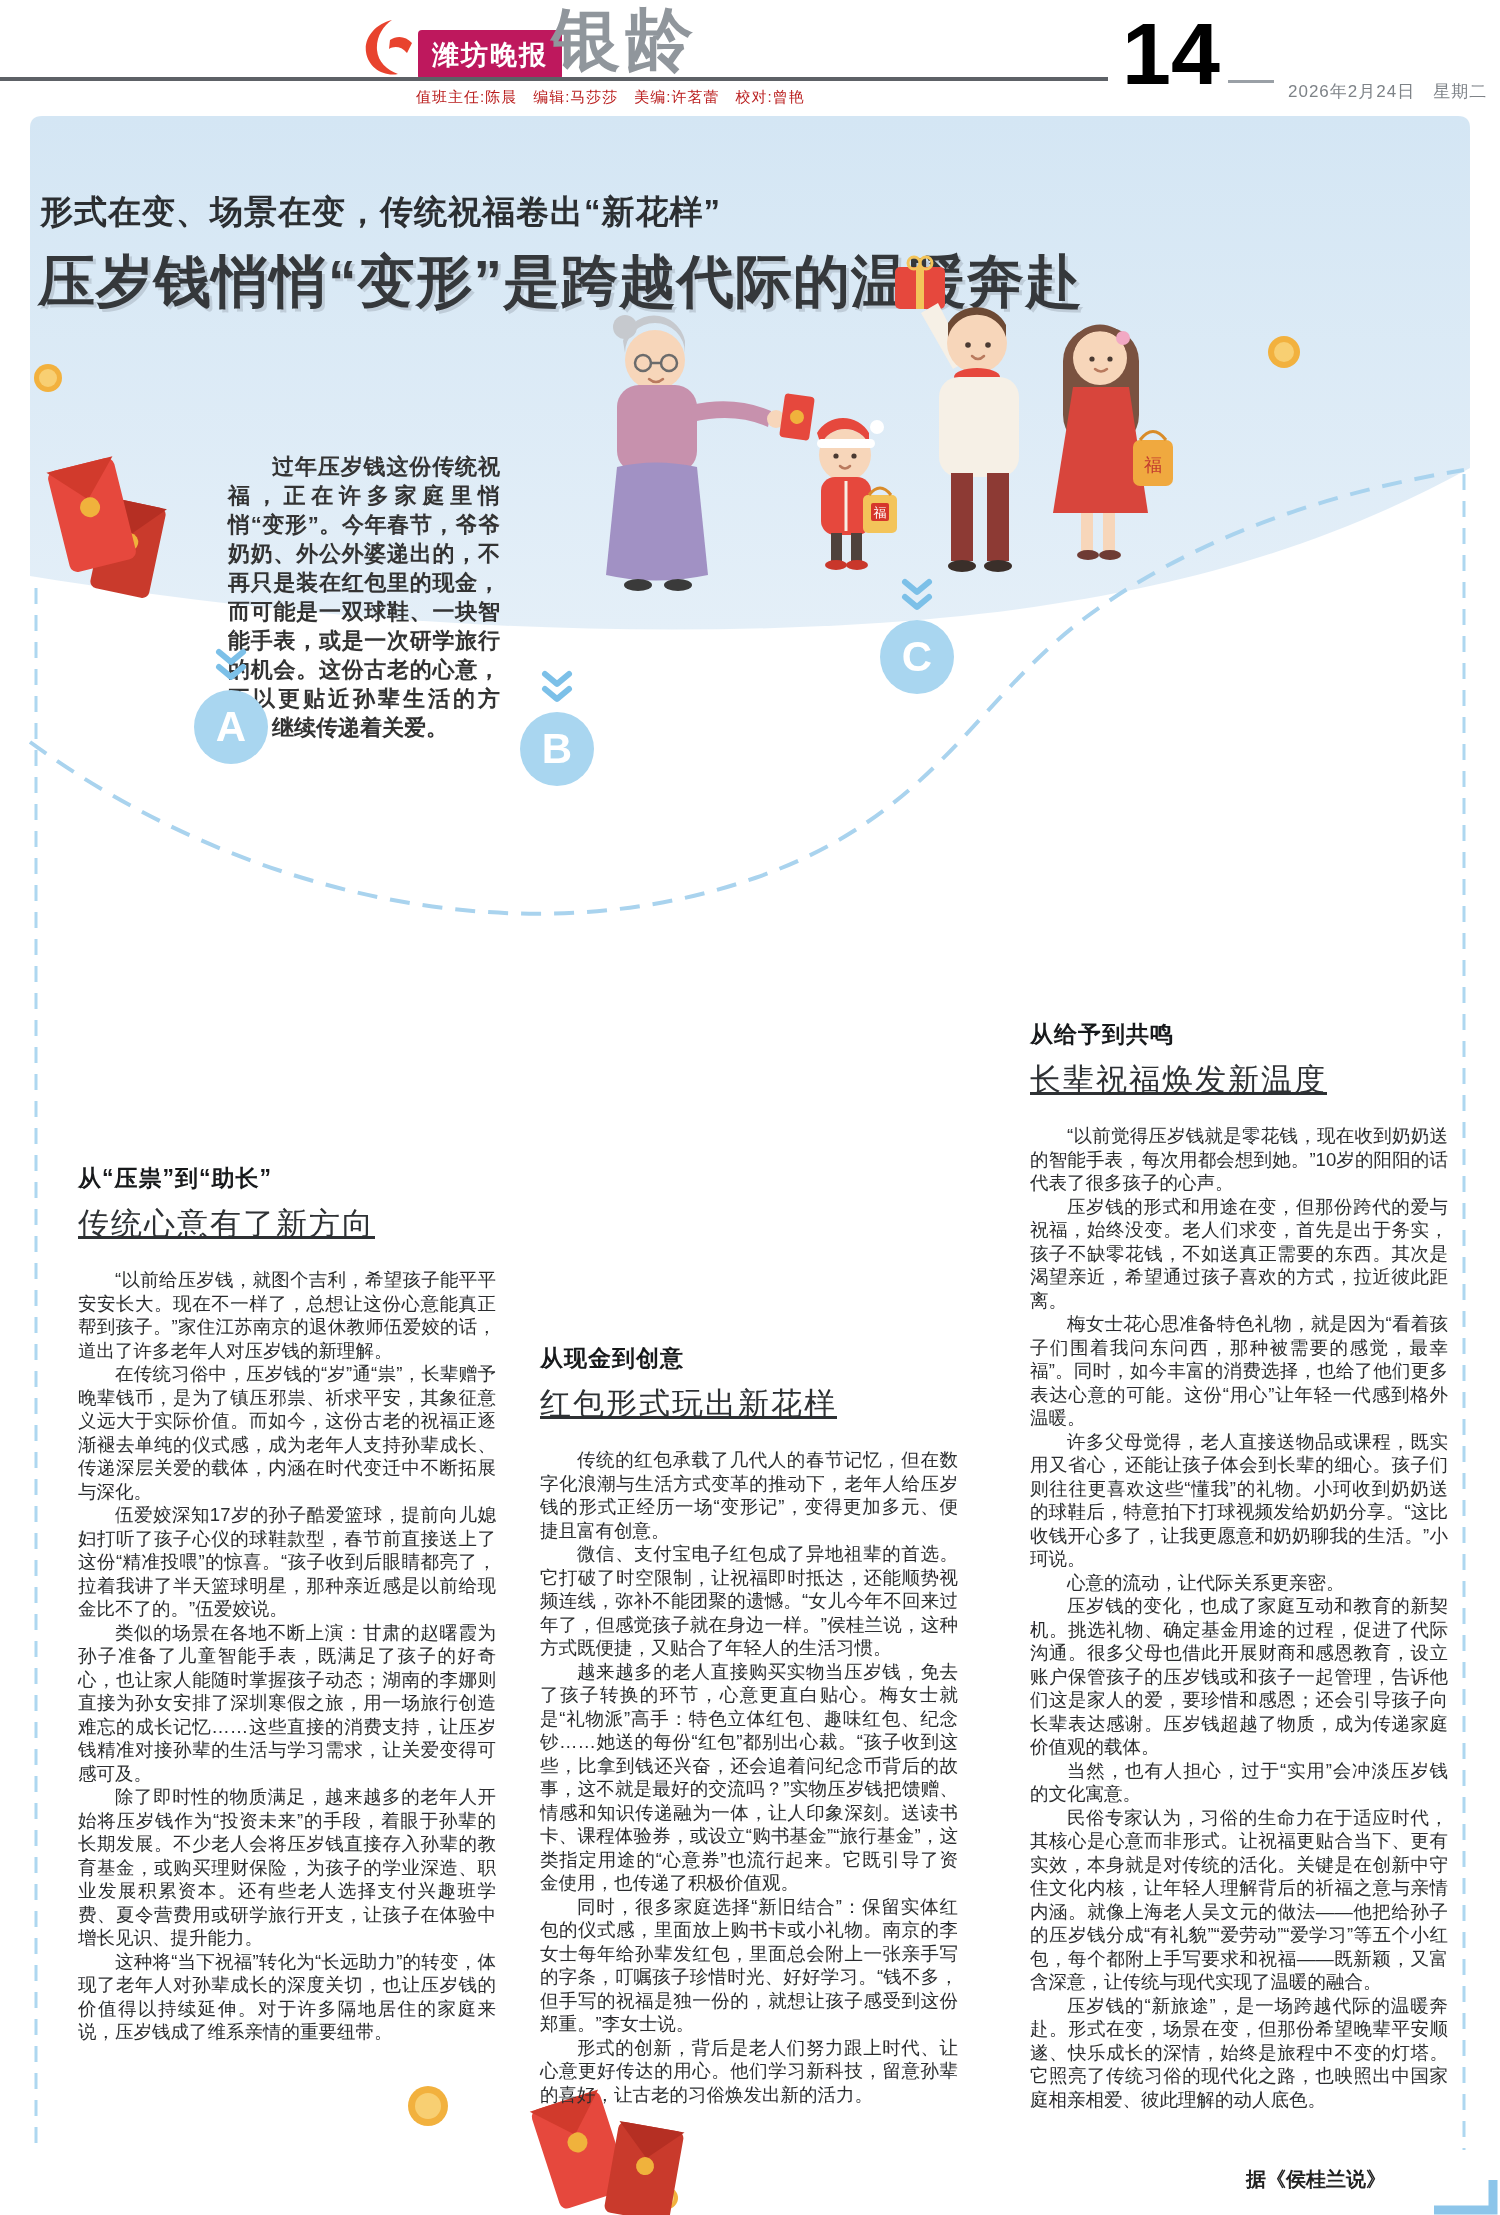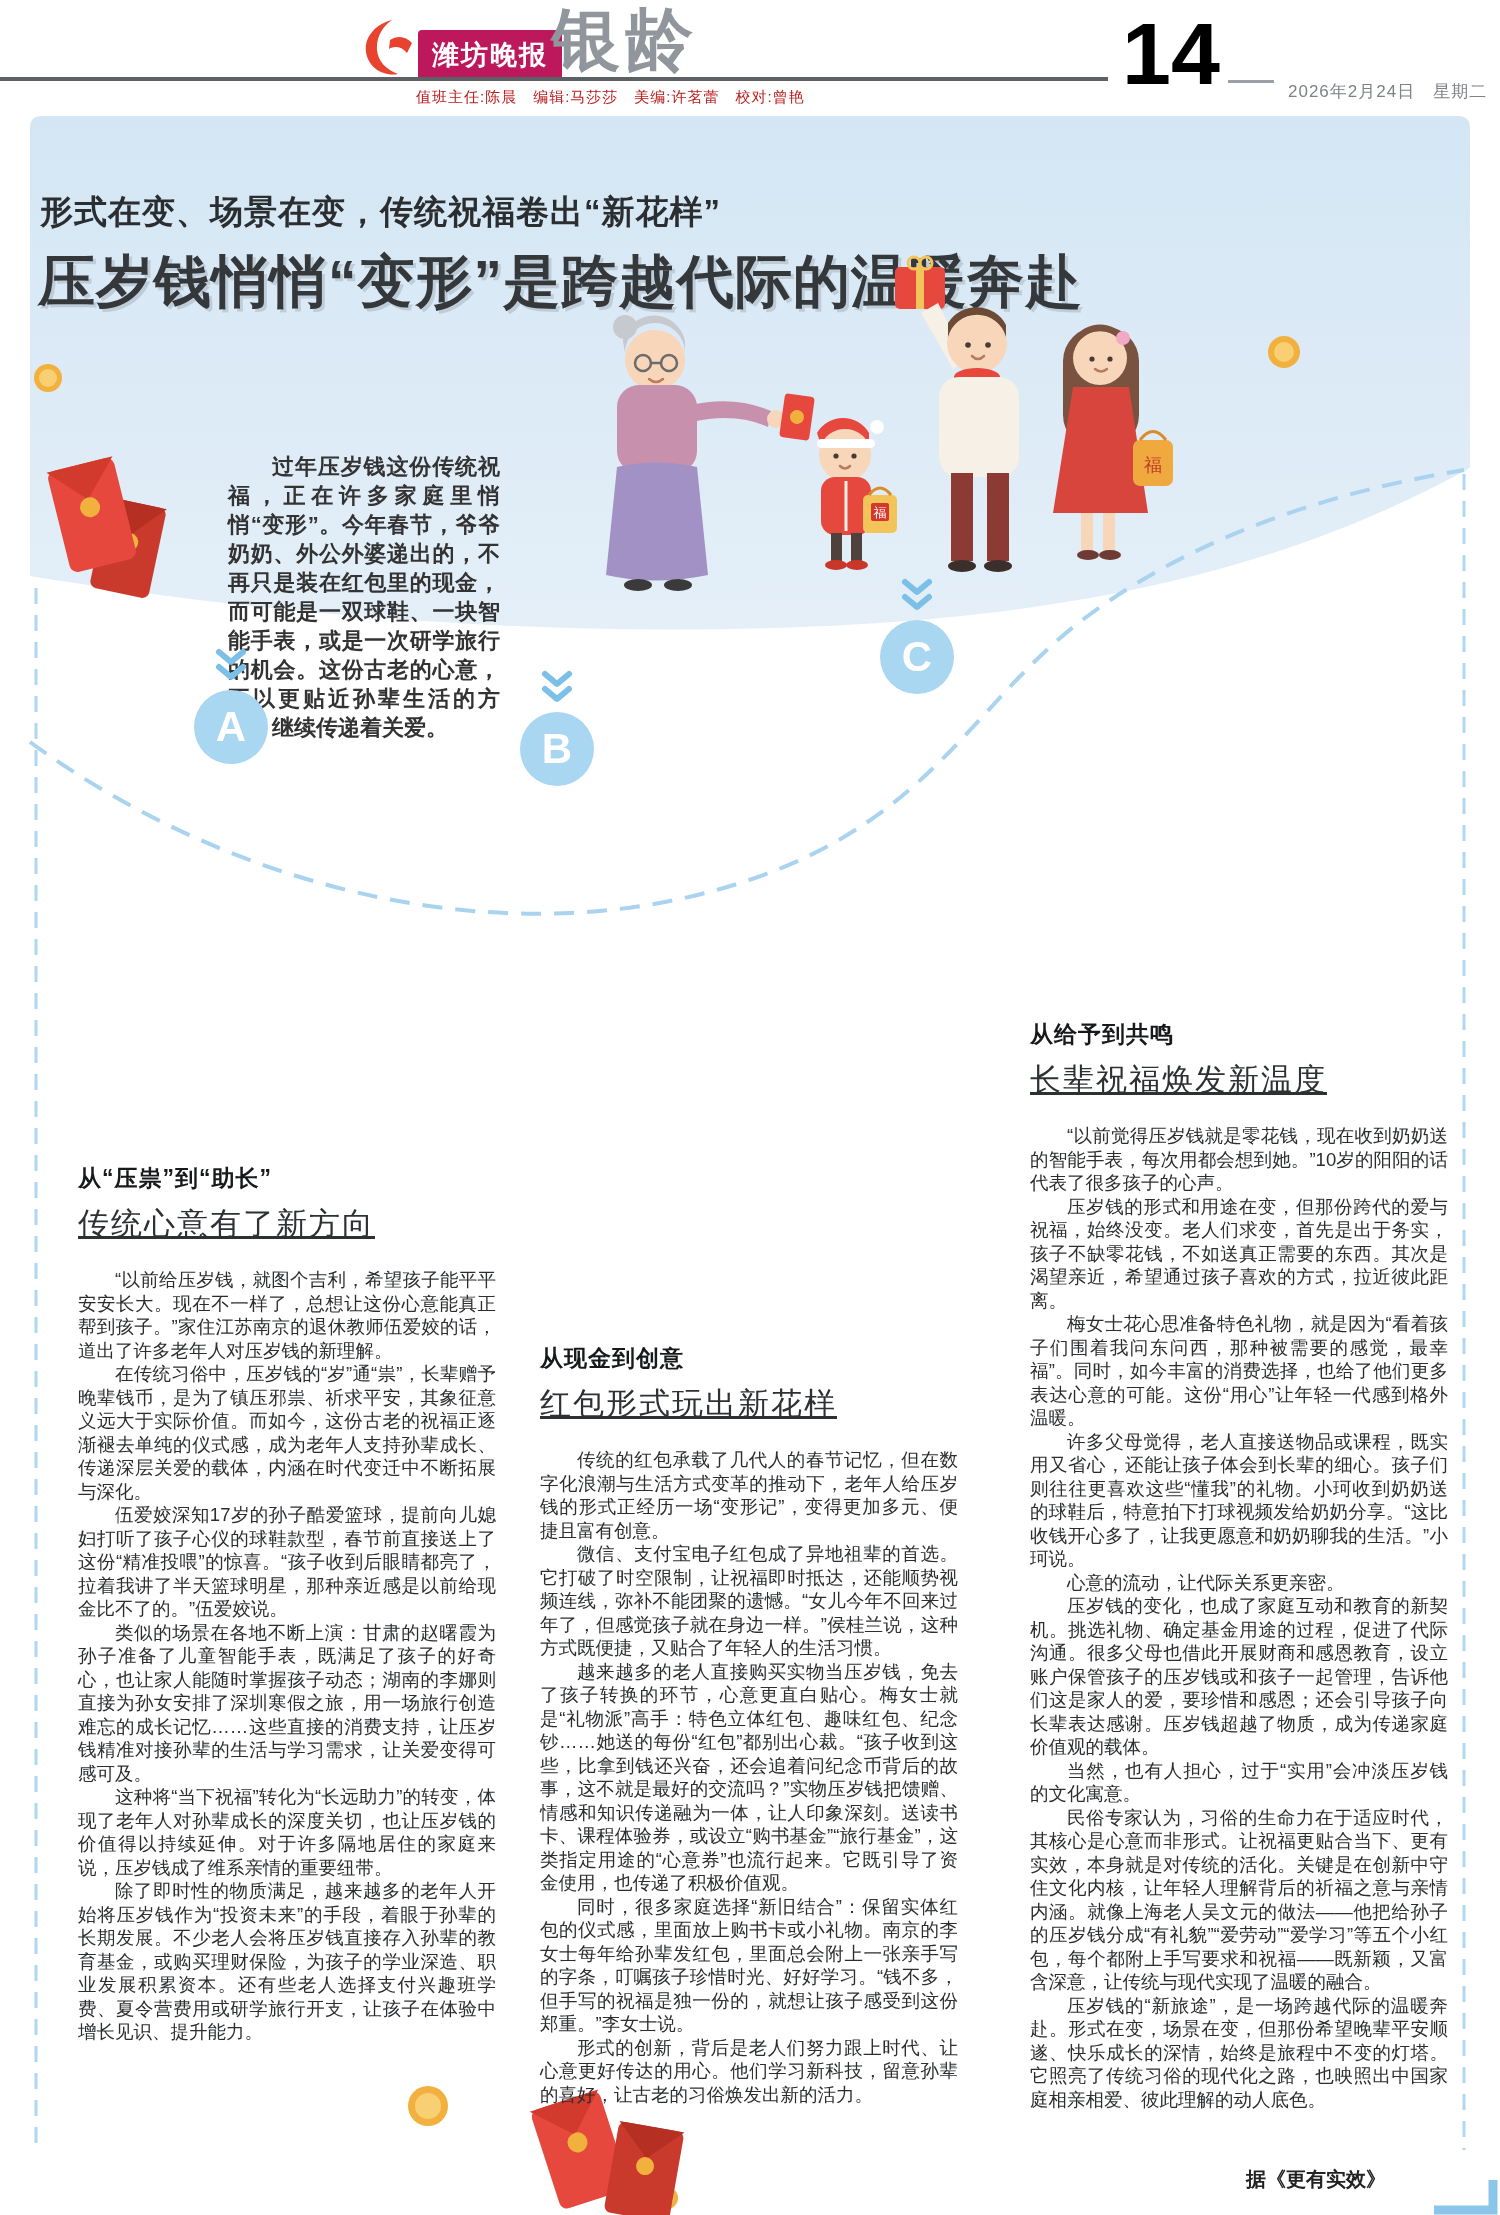--- a/index.html
+++ b/index.html
@@ -220,22 +220,22 @@
   </div>
 
   <div class="col" style="left:78px;top:1164px;">
     <div class="kicker">从“压祟”到“助长”</div>
     <div class="title">传统心意有了新方向</div>
     <div class="body">
         <p class="body-para">“以前给压岁钱，就图个吉利，希望孩子能平平安安长大。现在不一样了，总想让这份心意能真正帮到孩子。”家住江苏南京的退休教师伍爱姣的话，道出了许多老年人对压岁钱的新理解。</p>
         <p class="body-para">在传统习俗中，压岁钱的“岁”通“祟”，长辈赠予晚辈钱币，是为了镇压邪祟、祈求平安，其象征意义远大于实际价值。而如今，这份古老的祝福正逐渐褪去单纯的仪式感，成为老年人支持孙辈成长、传递深层关爱的载体，内涵在时代变迁中不断拓展与深化。</p>
         <p class="body-para">伍爱姣深知17岁的孙子酷爱篮球，提前向儿媳妇打听了孩子心仪的球鞋款型，春节前直接送上了这份“精准投喂”的惊喜。“孩子收到后眼睛都亮了，拉着我讲了半天篮球明星，那种亲近感是以前给现金比不了的。”伍爱姣说。</p>
         <p class="body-para">类似的场景在各地不断上演：甘肃的赵曙霞为孙子准备了儿童智能手表，既满足了孩子的好奇心，也让家人能随时掌握孩子动态；湖南的李娜则直接为孙女安排了深圳寒假之旅，用一场旅行创造难忘的成长记忆……这些直接的消费支持，让压岁钱精准对接孙辈的生活与学习需求，让关爱变得可感可及。</p>
+        <p class="body-para">除了即时性的物质满足，越来越多的老年人开始将压岁钱作为“投资未来”的手段，着眼于孙辈的长期发展。不少老人会将压岁钱直接存入孙辈的教育基金，或购买理财保险，为孩子的学业深造、职业发展积累资本。还有些老人选择支付兴趣班学费、夏令营费用或研学旅行开支，让孩子在体验中增长见识、提升能力。</p>
         <p class="body-para">这种将“当下祝福”转化为“长远助力”的转变，体现了老年人对孙辈成长的深度关切，也让压岁钱的价值得以持续延伸。对于许多隔地居住的家庭来说，压岁钱成了维系亲情的重要纽带。</p>
-        <p class="body-para">除了即时性的物质满足，越来越多的老年人开始将压岁钱作为“投资未来”的手段，着眼于孙辈的长期发展。不少老人会将压岁钱直接存入孙辈的教育基金，或购买理财保险，为孩子的学业深造、职业发展积累资本。还有些老人选择支付兴趣班学费、夏令营费用或研学旅行开支，让孩子在体验中增长见识、提升能力。</p>
       </div>
   </div>
 
   <div class="col" style="left:540px;top:1344px;">
     <div class="kicker">从现金到创意</div>
     <div class="title">红包形式玩出新花样</div>
     <div class="body">
         <p class="body-para">传统的红包承载了几代人的春节记忆，但在数字化浪潮与生活方式变革的推动下，老年人给压岁钱的形式正经历一场“变形记”，变得更加多元、便捷且富有创意。</p>
         <p class="body-para">微信、支付宝电子红包成了异地祖辈的首选。它打破了时空限制，让祝福即时抵达，还能顺势视频连线，弥补不能团聚的遗憾。“女儿今年不回来过年了，但感觉孩子就在身边一样。”侯桂兰说，这种方式既便捷，又贴合了年轻人的生活习惯。</p>
         <p class="body-para">越来越多的老人直接购买实物当压岁钱，免去了孩子转换的环节，心意更直白贴心。梅女士就是“礼物派”高手：特色立体红包、趣味红包、纪念钞……她送的每份“红包”都别出心裁。“孩子收到这些，比拿到钱还兴奋，还会追着问纪念币背后的故事，这不就是最好的交流吗？”实物压岁钱把馈赠、情感和知识传递融为一体，让人印象深刻。送读书卡、课程体验券，或设立“购书基金”“旅行基金”，这类指定用途的“心意券”也流行起来。它既引导了资金使用，也传递了积极价值观。</p>
@@ -253,15 +253,15 @@
         <p class="body-para">梅女士花心思准备特色礼物，就是因为“看着孩子们围着我问东问西，那种被需要的感觉，最幸福”。同时，如今丰富的消费选择，也给了他们更多表达心意的可能。这份“用心”让年轻一代感到格外温暖。</p>
         <p class="body-para">许多父母觉得，老人直接送物品或课程，既实用又省心，还能让孩子体会到长辈的细心。孩子们则往往更喜欢这些“懂我”的礼物。小珂收到奶奶送的球鞋后，特意拍下打球视频发给奶奶分享。“这比收钱开心多了，让我更愿意和奶奶聊我的生活。”小珂说。</p>
         <p class="body-para">心意的流动，让代际关系更亲密。</p>
         <p class="body-para">压岁钱的变化，也成了家庭互动和教育的新契机。挑选礼物、确定基金用途的过程，促进了代际沟通。很多父母也借此开展财商和感恩教育，设立账户保管孩子的压岁钱或和孩子一起管理，告诉他们这是家人的爱，要珍惜和感恩；还会引导孩子向长辈表达感谢。压岁钱超越了物质，成为传递家庭价值观的载体。</p>
         <p class="body-para">当然，也有人担心，过于“实用”会冲淡压岁钱的文化寓意。</p>
         <p class="body-para">民俗专家认为，习俗的生命力在于适应时代，其核心是心意而非形式。让祝福更贴合当下、更有实效，本身就是对传统的活化。关键是在创新中守住文化内核，让年轻人理解背后的祈福之意与亲情内涵。就像上海老人吴文元的做法——他把给孙子的压岁钱分成“有礼貌”“爱劳动”“爱学习”等五个小红包，每个都附上手写要求和祝福——既新颖，又富含深意，让传统与现代实现了温暖的融合。</p>
         <p class="body-para">压岁钱的“新旅途”，是一场跨越代际的温暖奔赴。形式在变，场景在变，但那份希望晚辈平安顺遂、快乐成长的深情，始终是旅程中不变的灯塔。它照亮了传统习俗的现代化之路，也映照出中国家庭相亲相爱、彼此理解的动人底色。</p>
       </div>
   </div>
 
-  <div id="attribution">据《更有实效》</div>
+  <div id="attribution">据《侯桂兰说》</div>
 
 </div>
 
 </body></html>

